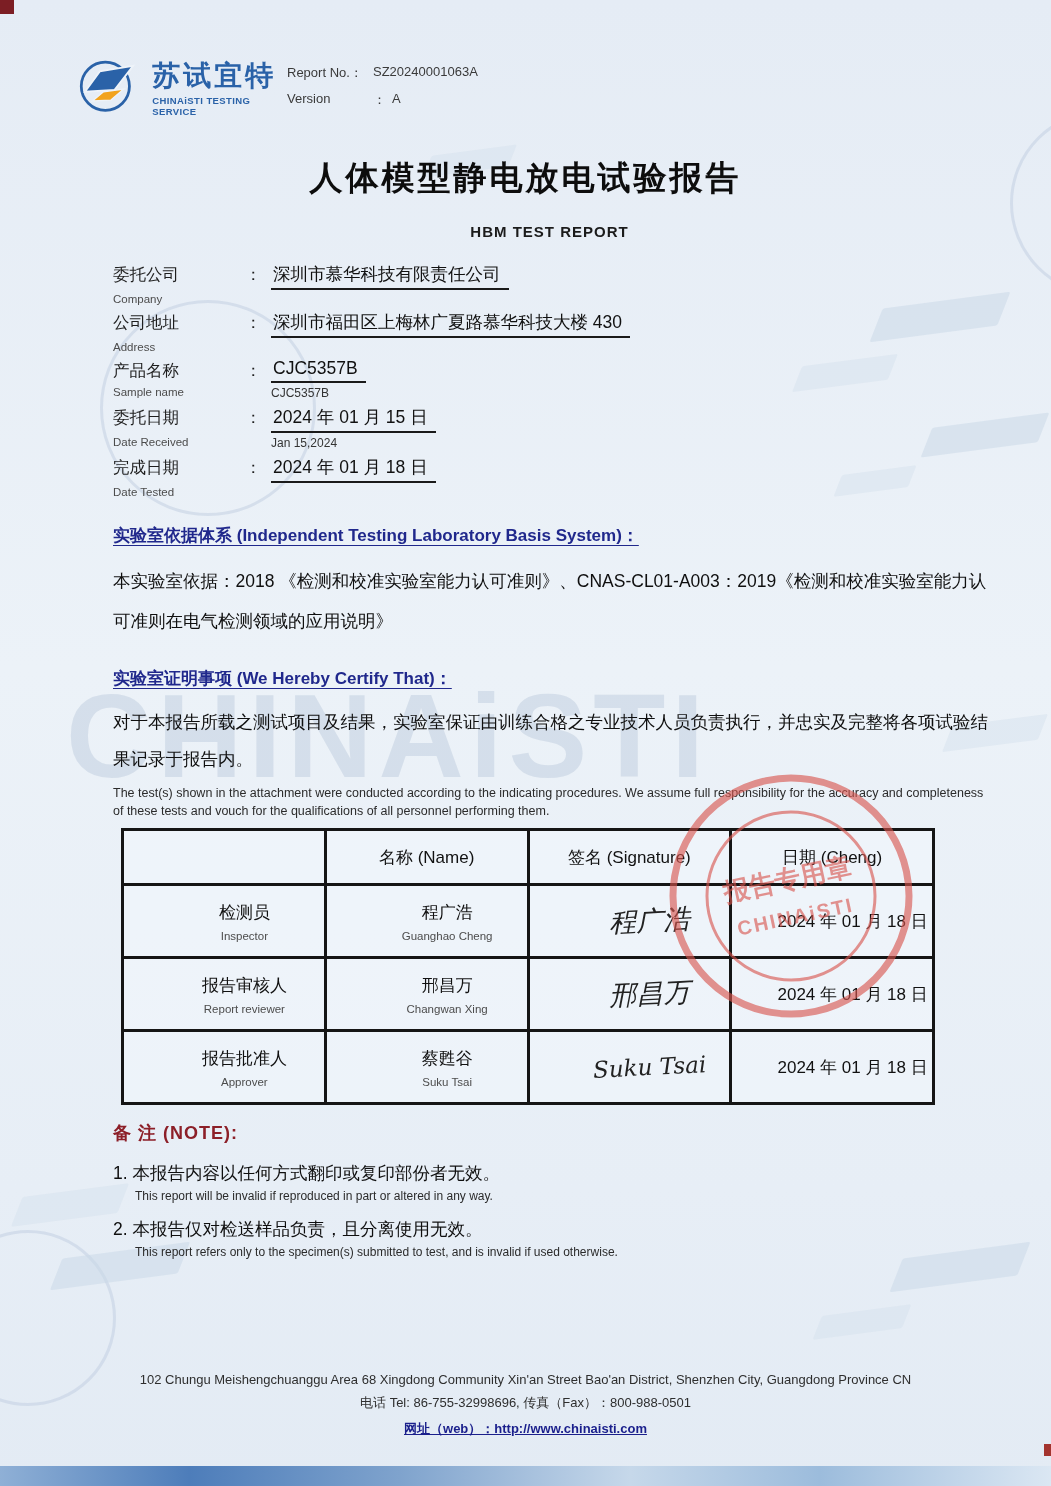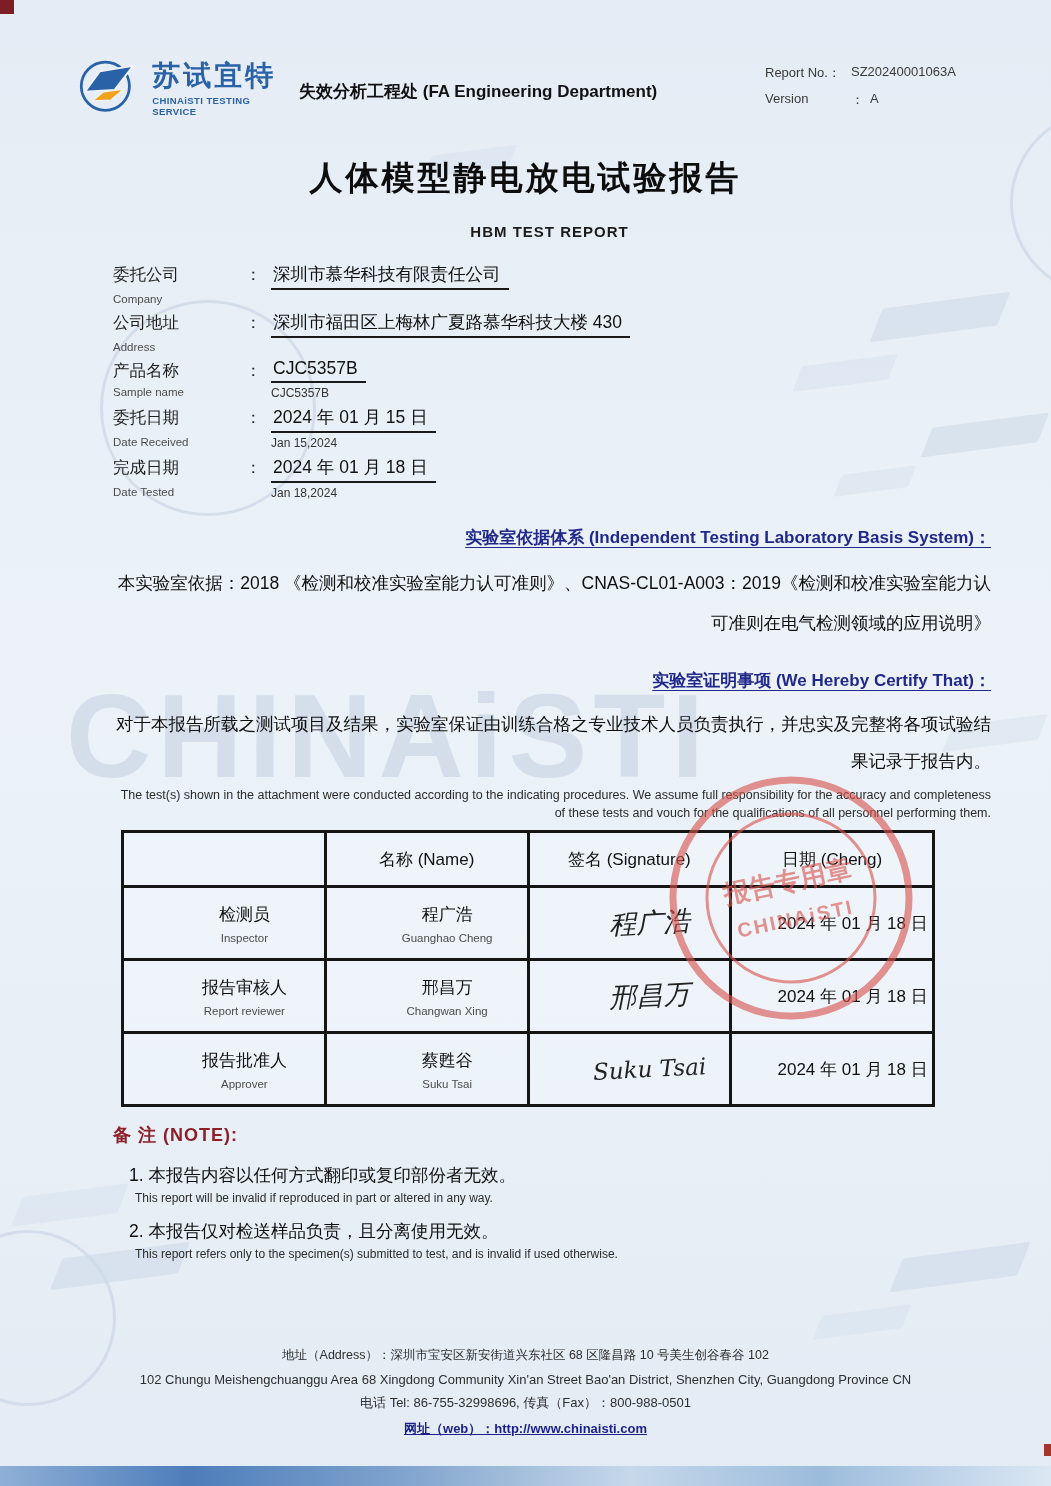--- a/index.html
+++ b/index.html
@@ -33,41 +33,41 @@
   
   .info{position:relative;z-index:1;margin:22px 60px 0 113px;}
   .irow{display:grid;grid-template-columns:132px 26px 1fr;margin-bottom:5px;}
   .irow .lcn{font-size:16.5px;color:#1e1e1e;padding-top:2px;}
   .irow .colon{font-size:16.5px;color:#1e1e1e;padding-top:2px;}
   .irow .val{font-size:17.5px;color:#111;}
   .irow .val .u{border-bottom:2px solid #1a1a1a;padding:0 8px 2px 2px;display:inline-block;}
   .irow .len{grid-column:1;font-size:11.5px;color:#4c4c4c;margin-top:3px;}
   .irow .ven{grid-column:3;font-size:12px;color:#333;margin-top:3px;}
   
-  .sec{position:relative;z-index:1;margin:4px 60px 0 113px;text-align:right;}
+  .sec{position:relative;z-index:1;margin:4px 60px 0 113px;}
   .sec h3{margin:26px 0 14px 0;font-size:17px;color:#20288c;text-decoration:underline;
           text-underline-offset:4px;font-weight:bold;}
   .sec .cnp{font-size:17.5px;line-height:40px;margin:0;color:#0f0f0f;}
   .sec .enp{font-size:12.5px;line-height:18px;margin:6px 0 0 0;color:#2b2b2b;}
   
   .tblwrap{position:relative;z-index:1;margin:8px 0 0 121px;width:814px;}
   table.sig{border-collapse:collapse;width:100%;table-layout:fixed;background:rgba(244,248,252,0.45);}
   table.sig th,table.sig td{border:3px solid #151515;text-align:center;vertical-align:middle;padding:4px;}
   table.sig th{height:44px;font-size:17px;font-weight:normal;color:#111;}
   table.sig td{height:62px;padding-left:45px;}
   .role-cn,.name-cn{font-size:17px;color:#111;}
   .role-en,.name-en{font-size:11.5px;color:#4c4c4c;margin-top:6px;}
   .date-cell{font-size:17px;color:#111;}
   .sig-hand{font-size:27px;color:#222;transform:rotate(-3deg);display:inline-block;font-style:italic;}
   .sig-hand.latin{font-size:23px;font-family:"DejaVu Serif",serif;}
   .stamp{position:absolute;left:540px;top:-62px;width:260px;height:260px;opacity:0.62;transform:rotate(-12deg);}
   
   .notes{position:relative;z-index:1;margin:16px 60px 0 113px;}
   .notes h4{margin:0 0 16px 0;font-size:18px;color:#8c1f28;font-weight:bold;letter-spacing:1px;}
-  .notes .item-cn{font-size:17.5px;color:#0f0f0f;margin:0 0 4px 16px;}
+  .notes .item-cn{font-size:17.5px;color:#0f0f0f;margin:0 0 4px 0;}
   .notes .item-en{font-size:12px;color:#2b2b2b;margin:0 0 14px 22px;}
   
   .foot{position:absolute;z-index:1;left:0;bottom:48px;width:100%;text-align:center;color:#2e2e2e;}
   .foot .l1{font-size:12.5px;margin-bottom:8px;}
   .foot .l2{font-size:13px;margin-bottom:7px;}
   .foot .l3{font-size:13px;margin-bottom:7px;}
   .foot .l4 a{font-size:13px;font-weight:bold;color:#1a1f8c;text-decoration:underline;}
 </style>
 </head>
 <body>
@@ -97,21 +97,20 @@
       <svg width="78" height="66" viewBox="0 0 78 66">
         <circle cx="36" cy="30" r="26" fill="none" stroke="#2a62a8" stroke-width="3"></circle>
         <path d="M14 36 L30 14 L66 8 L46 34 Z" fill="#2a62a8" stroke="#eef3f9" stroke-width="2"></path>
         <path d="M22 46 L34 36 L56 33 L42 45 Z" fill="#f2a31d" stroke="#eef3f9" stroke-width="1.5"></path>
       </svg>
       <div class="logo-txt">
         <div class="cn">苏试宜特</div>
         <div class="en">CHINAiSTI TESTING SERVICE</div>
       </div>
     </div>
-    <div class="dept">失效分析工程处 (FA Engineering Department)</div>
     <div class="meta">
       <div class="row">
         <span class="lab">Report No.：</span>
         <span>SZ20240001063A</span>
       </div>
       <div class="row">
         <span class="lab">Version</span>
         <span>：</span>
         <span style="margin-left:6px;">A</span>
       </div>
@@ -148,21 +147,20 @@
       <div class="colon">：</div>
       <div class="val"><span class="u">2024 年 01 月 15 日</span></div>
       <div class="len">Date Received</div>
       <div class="ven">Jan 15,2024</div>
     </div>
     <div class="irow">
       <div class="lcn">完成日期</div>
       <div class="colon">：</div>
       <div class="val"><span class="u">2024 年 01 月 18 日</span></div>
       <div class="len">Date Tested</div>
-      <div class="ven">Jan 18,2024</div>
     </div>
   </div>
 
   <div class="sec">
     <h3>实验室依据体系 (Independent Testing Laboratory Basis System)：</h3>
     <p class="cnp">本实验室依据：2018 《检测和校准实验室能力认可准则》、CNAS-CL01-A003：2019《检测和校准实验室能力认可准则在电气检测领域的应用说明》</p>
   </div>
 
   <div class="sec">
     <h3>实验室证明事项 (We Hereby Certify That)：</h3>
@@ -233,21 +231,20 @@
     </p>
     <p class="item-en">This report will be invalid if reproduced in part or altered in any way.</p>
     <p class="item-cn">
       <span>2.</span>
       <span>本报告仅对检送样品负责，且分离使用无效。</span>
     </p>
     <p class="item-en">This report refers only to the specimen(s) submitted to test, and is invalid if used otherwise.</p>
   </div>
 
   <div class="foot">
-    <div class="l1">地址（Address）：深圳市宝安区新安街道兴东社区 68 区隆昌路 10 号美生创谷春谷 102</div>
     <div class="l2">102 Chungu Meishengchuanggu Area 68 Xingdong Community Xin'an Street Bao'an District, Shenzhen City, Guangdong Province CN</div>
     <div class="l3">电话 Tel: 86-755-32998696, 传真（Fax）：800-988-0501</div>
     <div class="l4">
       <a href="#">网址（web）：http://www.chinaisti.com</a>
     </div>
   </div>
 
 </div>
 
 </body></html>

